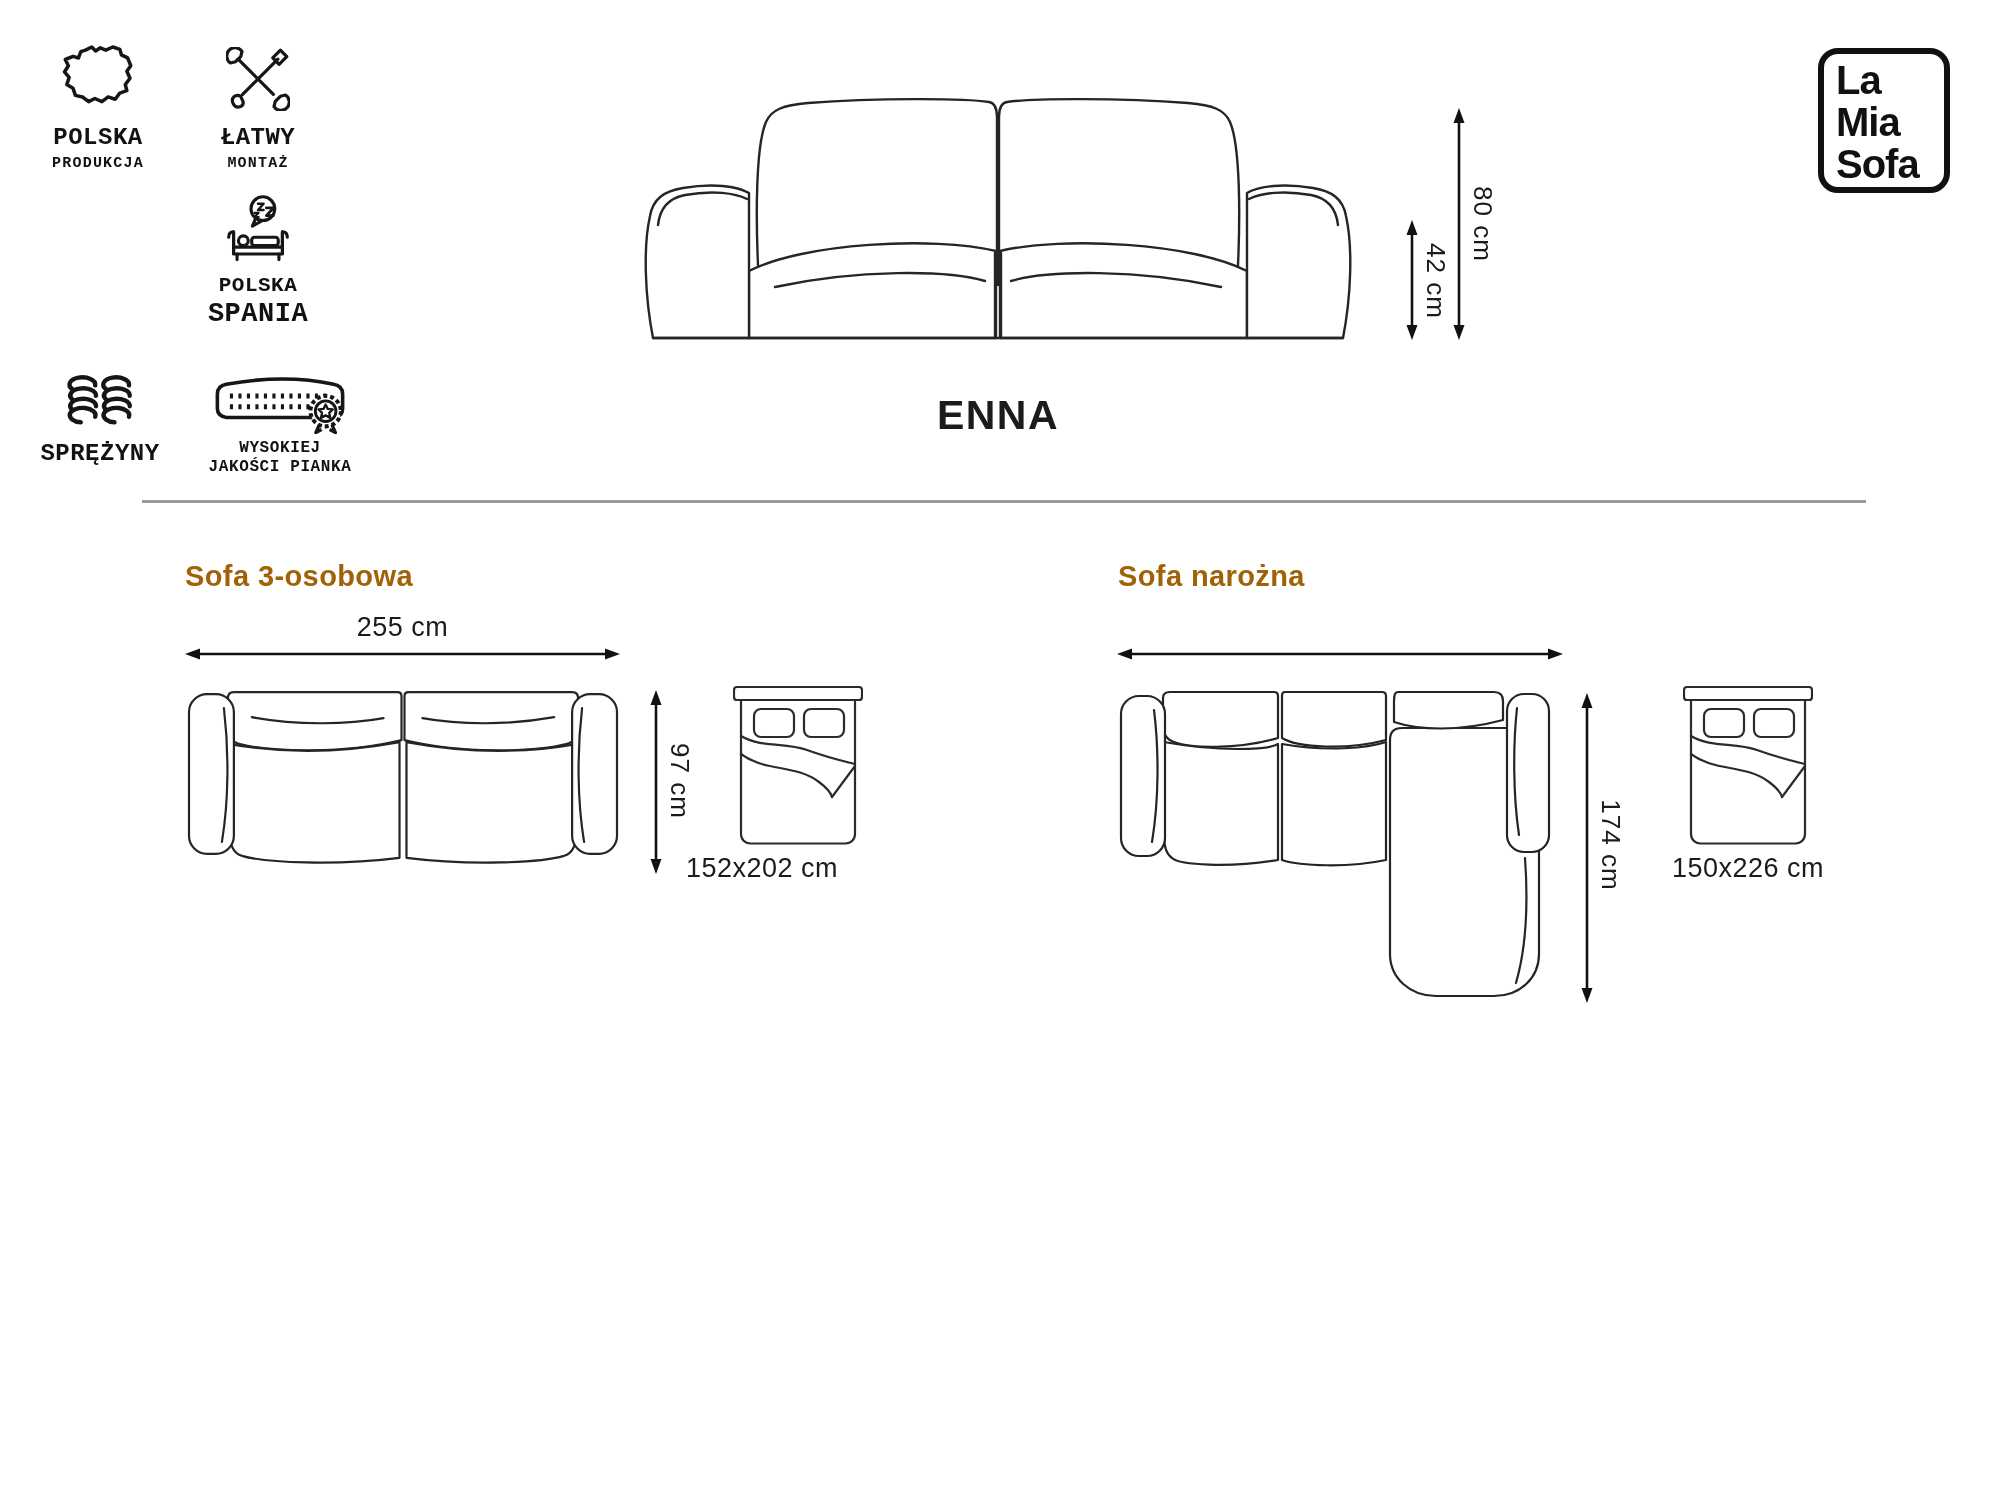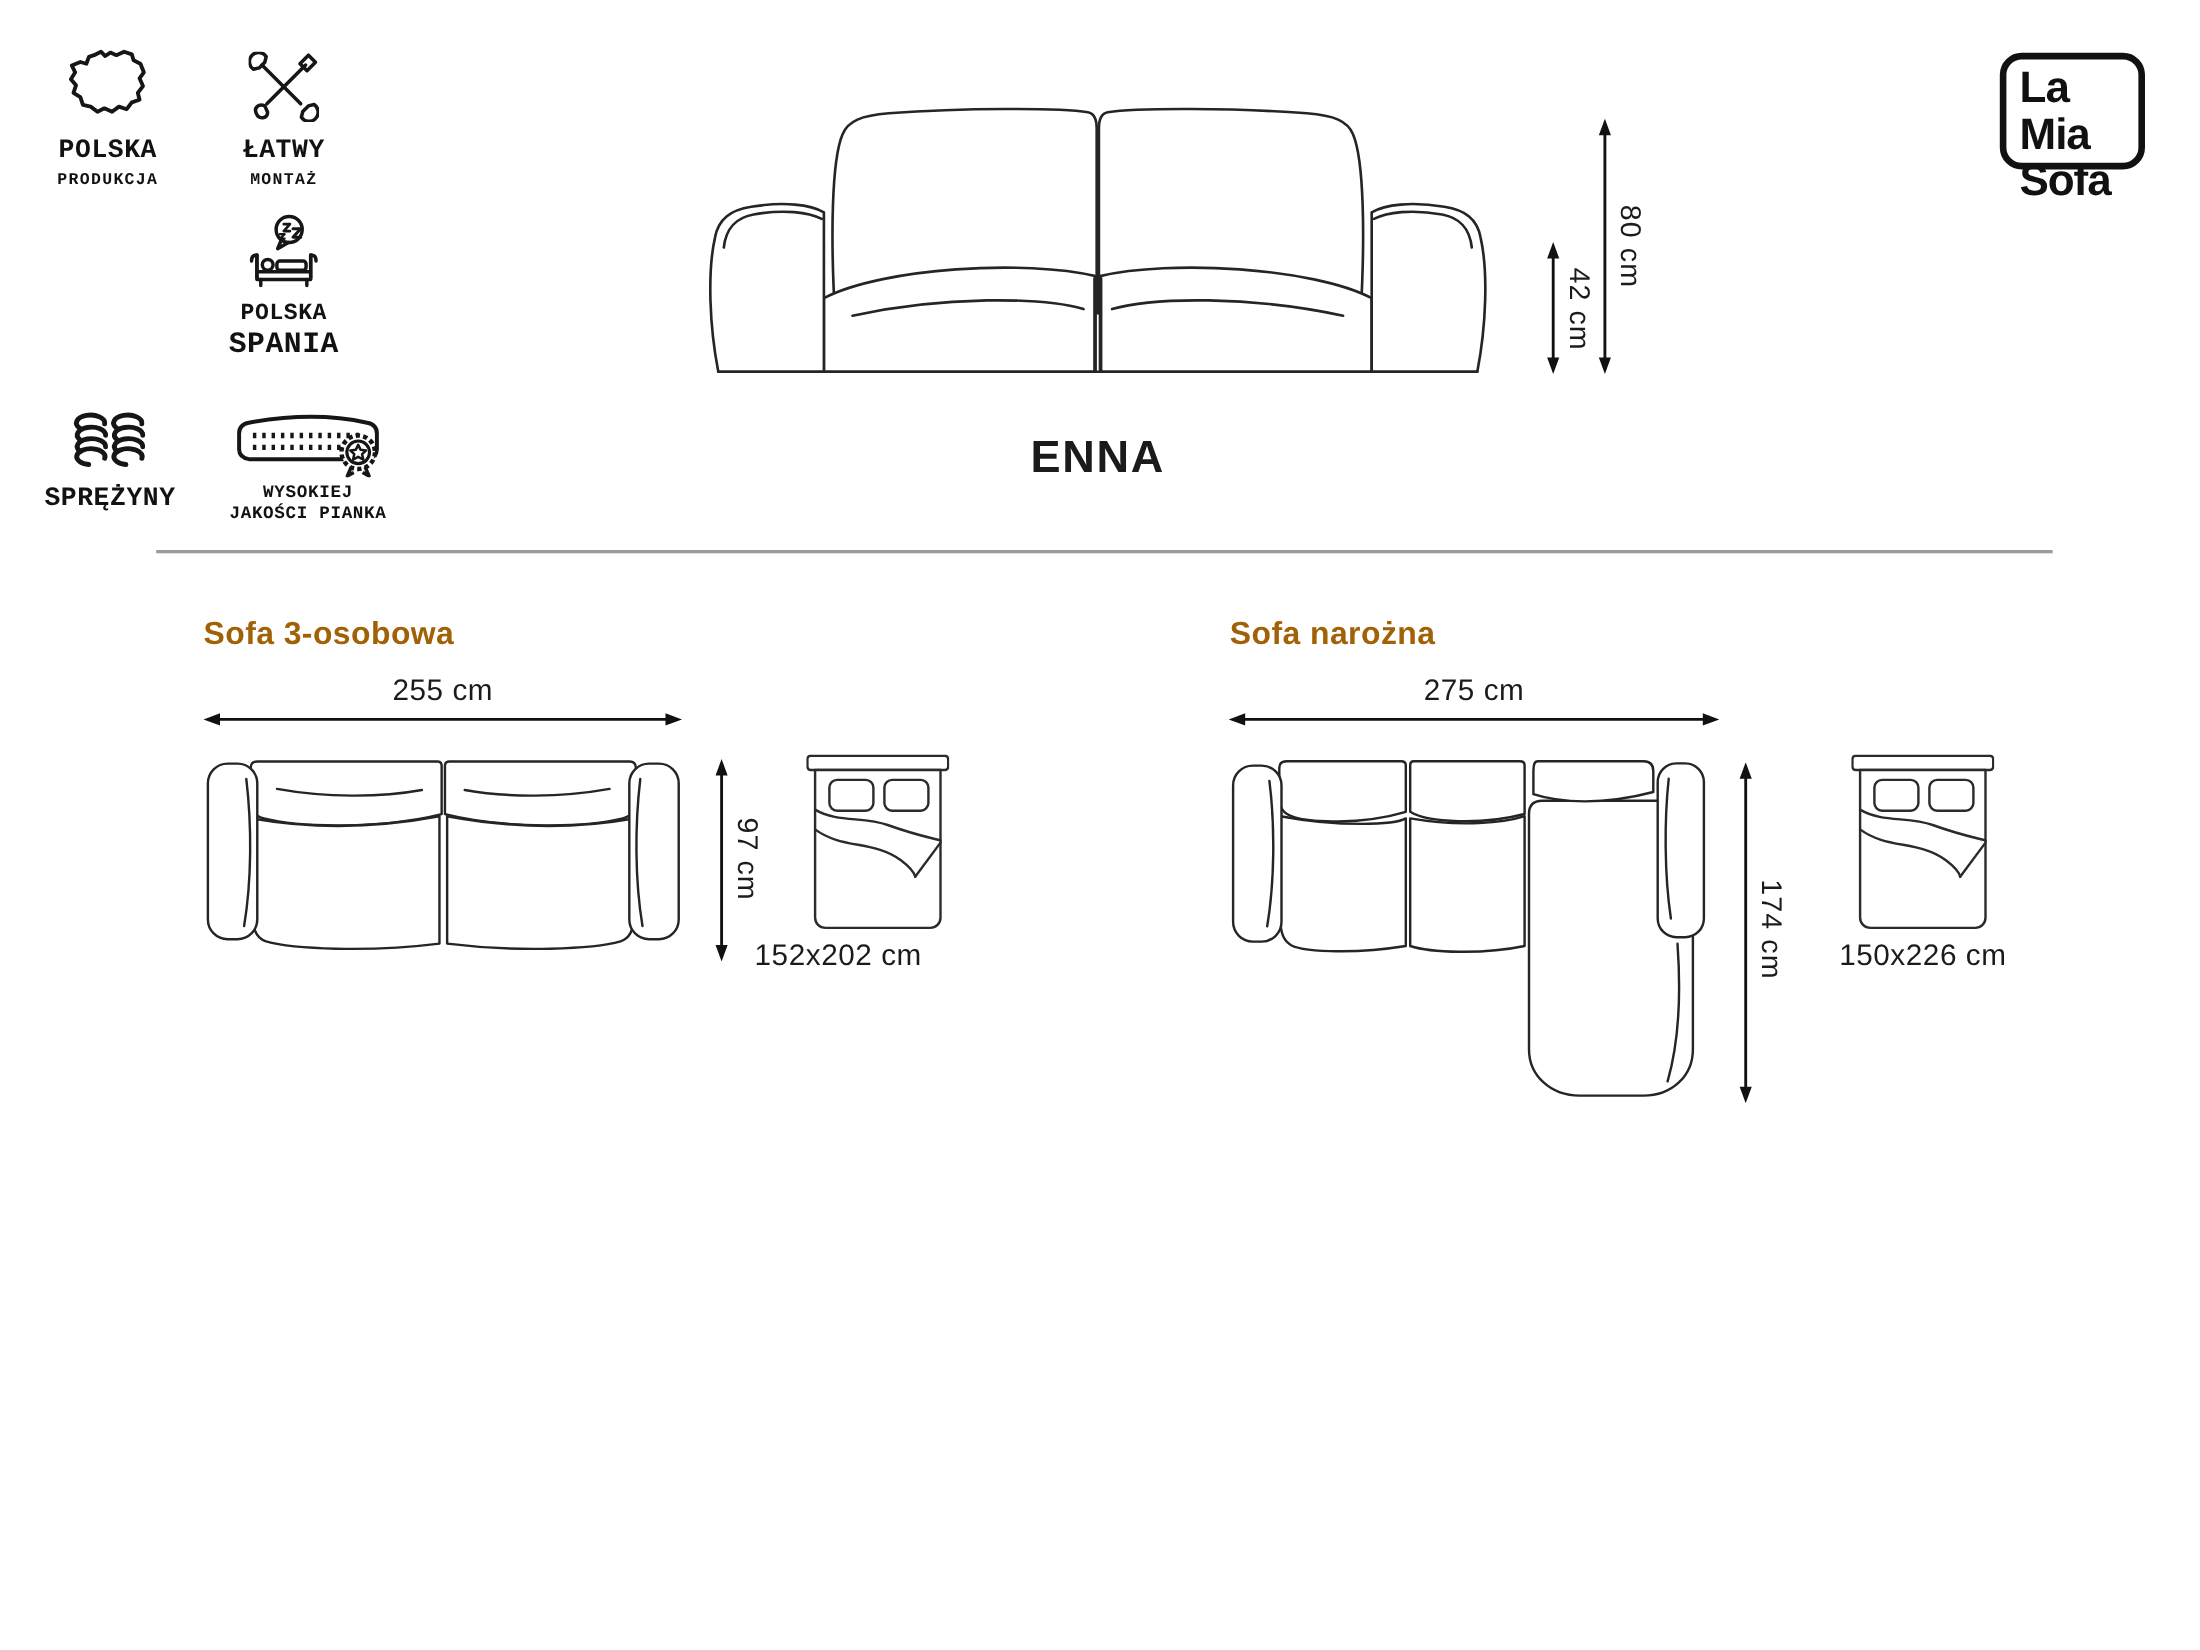--- a/index.html
+++ b/index.html
@@ -9,21 +9,21 @@
   }
   
   .feature{position:absolute;display:flex;flex-direction:column;align-items:center;text-align:center;font-family:Liberation Mono, monospace;}
   .icon-box{display:flex;align-items:center;justify-content:center;}
   .fl1{font-size:24px;font-weight:800;letter-spacing:0.5px;color:#121212;line-height:27px;margin-top:6px;}
   .fl2{font-size:15px;font-weight:700;letter-spacing:1.2px;color:#121212;line-height:18px;margin-top:4px;}
   .fl1-mid{font-size:21px;font-weight:800;letter-spacing:0.5px;color:#121212;line-height:24px;margin-top:6px;}
   .fl2-big{font-size:27px;font-weight:800;letter-spacing:0.5px;color:#121212;line-height:29px;margin-top:2px;}
   .fl-foam{font-size:16px;font-weight:700;letter-spacing:0.6px;color:#121212;line-height:19px;margin-top:5px;}
   
-  .logo{position:absolute;left:1818px;top:48px;width:132px;height:106px;border:6px solid #111;
+  .logo{position:absolute;left:1818px;top:48px;width:132px;height:145px;border:6px solid #111;
         border-radius:20px;box-sizing:border-box;padding:5px 0 0 12px;background:#fff;}
   .logo div{font-size:40px;font-weight:800;line-height:42px;letter-spacing:-1px;color:#111;}
   
   .product-title{position:absolute;left:633px;top:392px;width:730px;text-align:center;
                  font-size:41px;font-weight:800;letter-spacing:1.5px;color:#1b1b1b;}
   .sec-title{position:absolute;font-size:29px;font-weight:700;color:#a16207;letter-spacing:0.4px;}
   .dimlabel{position:absolute;font-size:27px;color:#1b1b1b;letter-spacing:0.5px;text-align:center;}
   .vlabel{position:absolute;writing-mode:vertical-rl;font-size:26px;color:#1b1b1b;letter-spacing:1px;
           transform:translateY(-50%);white-space:nowrap;}
   .divider{position:absolute;left:142px;top:500px;width:1724px;height:3px;background:#9b9b9b;}
@@ -199,21 +199,20 @@
       <rect x="71" y="23" width="40" height="28" rx="7"></rect>
       <path fill="none" d="M8,50 C28,62 52,56 74,64 C96,72 110,75 122,78"></path>
       <path fill="none" d="M8,68 C32,86 62,78 86,96 C94,102 98,107 99,111"></path>
       <path fill="none" d="M99,111 L122,80"></path>
     </g>
   </svg>
   <div class="dimlabel" style="left:682px;top:853px;width:160px;">152x202 cm</div>
 
   <div class="sec-title" style="left:1118px;top:560px;">Sofa narożna</div>
 
-  <div class="dimlabel" style="left:1117px;top:612px;width:446px;">275 cm</div>
   <svg class="arrow" style="left:1117px;top:646px;" width="446" height="16" viewBox="0 0 446 16">
     <line x1="13" y1="8" x2="433" y2="8"></line>
     <polygon points="0,8 15,2.5 15,13.5"></polygon>
       <polygon points="446,8 431,2.5 431,13.5"></polygon>
   </svg>
 
   <svg class="draw" style="left:1118px;top:690px;" width="447" height="312" viewBox="0 0 447 312">
     <g stroke="#252525" stroke-width="2.2" fill="#fff" stroke-linecap="round" stroke-linejoin="round">
       <path d="M272,50 C272,42 276,38 284,38 L400,38 C413,38 421,46 421,60 L421,264 C421,288 402,306 376,306 L318,306 C292,306 272,288 272,264 Z"></path>
       <path d="M280,2 L376,2 C382,2 385,5 385,11 L385,30 C340,42 300,40 276,32 L276,11 C276,5 277,2 280,2 Z"></path>

